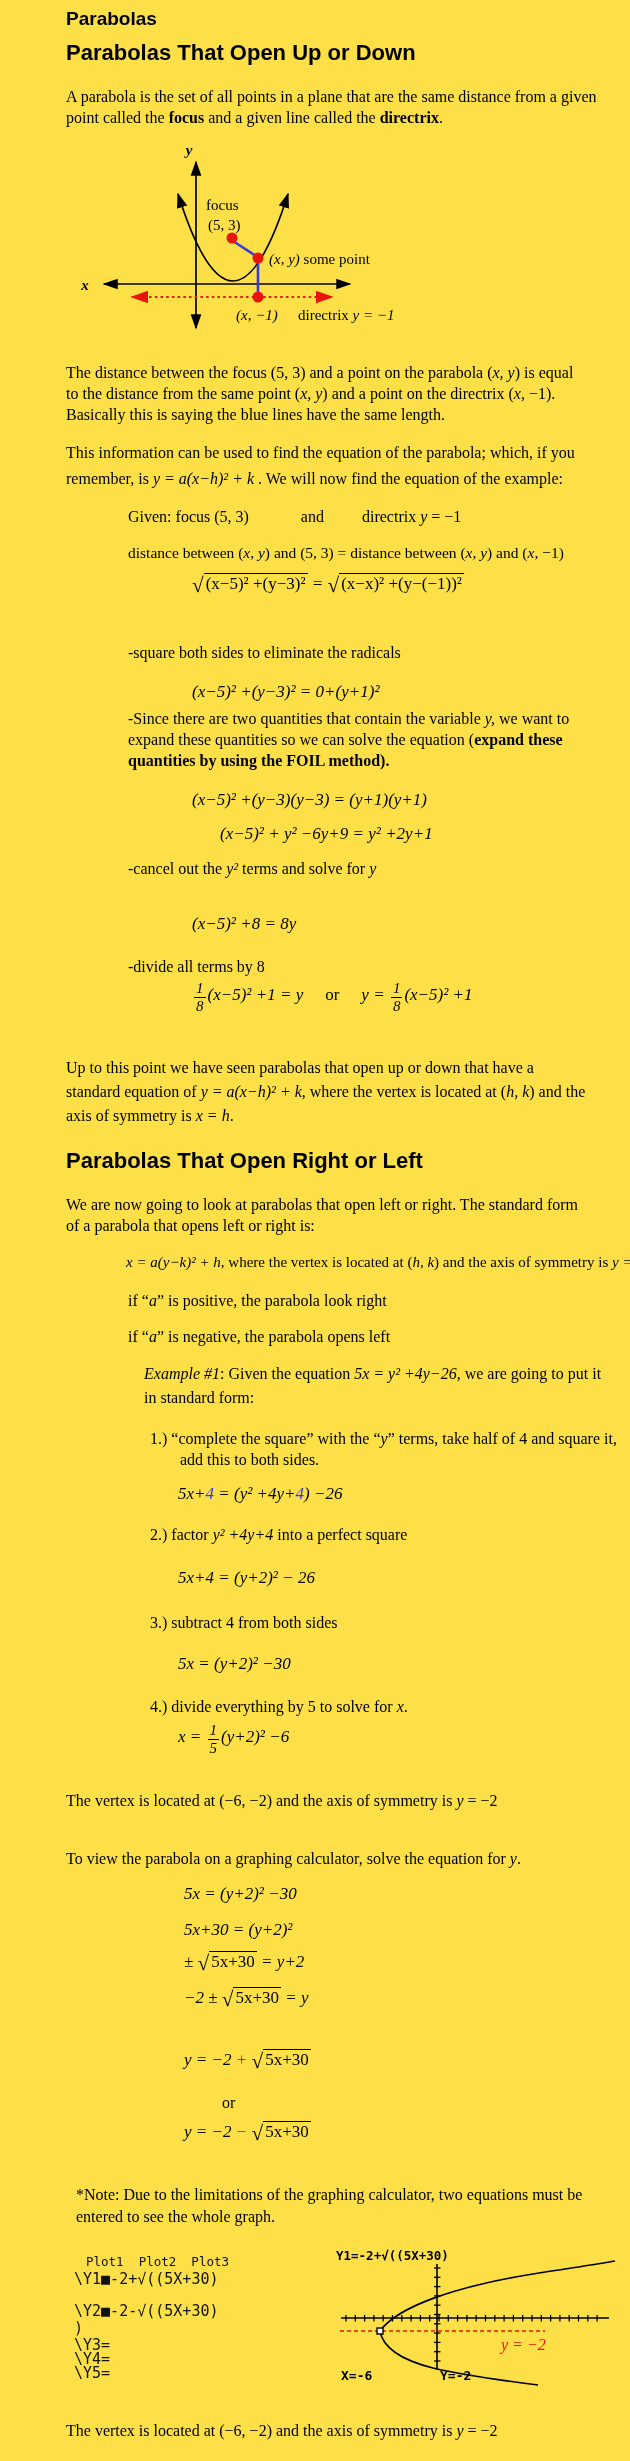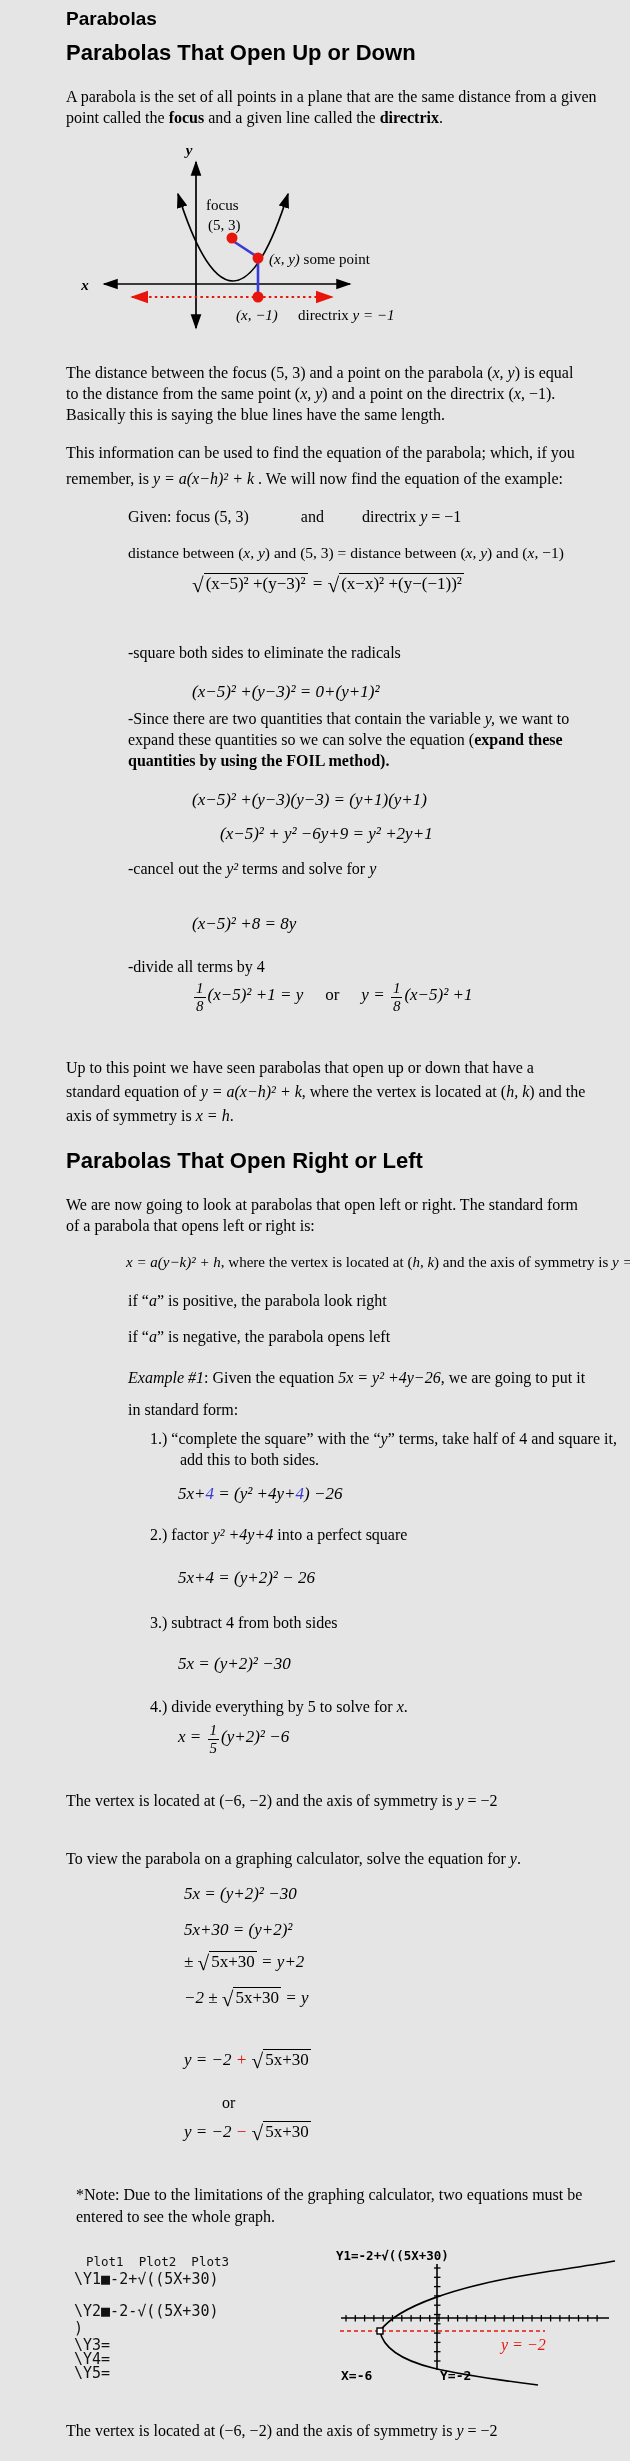--- a/index.html
+++ b/index.html
@@ -1,16 +1,16 @@
 <!DOCTYPE html>
 <html style="--blue: #3a3ad6; --red: #e01010;"><head>
 <meta charset="utf-8">
 <style>
   html,body{margin:0;padding:0;background:#fff;}
-  .page{position:relative;width:630px;height:2461px;background:#e5e5e5;overflow:hidden;
+  .page{position:relative;width:630px;height:2461px;background:#fde047;overflow:hidden;
         font-family:"Liberation Serif",serif;color:#000;}
   .blk{position:absolute;font-size:16px;line-height:21px;}
   .nw{white-space:nowrap;}
   .title{font-family:"Liberation Sans",sans-serif;font-weight:bold;font-size:19px;}
   .hd{font-family:"Liberation Sans",sans-serif;font-weight:bold;font-size:22px;}
   .eqline{font-size:17px;line-height:24px;white-space:nowrap;}
   .b{font-weight:bold;}
   .i{font-style:italic;}
   .eq{font-style:italic;}
   .blue{color:var(--blue,#3a3ad6);}
@@ -91,37 +91,37 @@
 
   <div class="blk" style="top:708px;left:128px;width:466px;"><span>-Since there are two quantities that contain the variable </span><span class="i">y,</span><span> we want to expand these quantities so we can solve the equation (</span><span class="b">expand these quantities by using the FOIL method</span><span class="b">).</span></div>
 
   <div class="blk eqline" style="top:788px;left:192px;"><span class="eq">(x−5)² +(y−3)(y−3) = (y+1)(y+1)</span></div>
   <div class="blk eqline" style="top:822px;left:192px;margin-left:28px;"><span class="eq">(x−5)² + y² −6y+9 = y² +2y+1</span></div>
 
   <div class="blk nw" style="top:858px;left:128px;"><span>-cancel out the  </span><span class="eq">y²</span><span>  terms and solve for </span><span class="eq">y</span></div>
 
   <div class="blk eqline" style="top:912px;left:192px;"><span class="eq">(x−5)² +8 = 8y</span></div>
 
-  <div class="blk nw" style="top:956px;left:128px;"><span>-divide all terms by 4</span></div>
+  <div class="blk nw" style="top:956px;left:128px;"><span>-divide all terms by 8</span></div>
 
   <div class="blk eqline" style="top:980px;left:192px;"><span class="frac"><span class="fn">1</span><span class="fd">8</span></span><span class="eq">(x−5)² +1 = y</span><span class="or">or</span><span class="eq">y = </span><span class="frac"><span class="fn">1</span><span class="fd">8</span></span><span class="eq">(x−5)² +1</span></div>
 
 
   <div class="blk" style="top:1056px;left:66px;width:522px;line-height:24px;"><span>Up to this point we have seen parabolas that open up or down that have a standard equation of </span><span class="eq">y = a(x−h)² + k</span><span>, where the vertex is located at (</span><span class="i">h, k</span><span>) and the axis of symmetry is </span><span class="eq">x = h</span><span>.</span></div>
 
   <div class="blk" style="top:1194px;left:66px;width:522px;"><span>We are now going to look at parabolas that open left or right. The standard form of a parabola that opens left or right is:</span></div>
 
   <div class="blk hd nw" style="top:1150px;left:66px;">Parabolas That Open Right or Left</div>
 
   <div class="blk nw" style="top:1252px;left:126px;font-size:15px;"><span class="eq">x = a(y−k)² + h</span><span>, where the vertex is located at (</span><span class="i">h, k</span><span>) and the axis of symmetry is </span><span class="eq">y = k</span></div>
 
   <div class="blk nw" style="top:1290px;left:128px;"><span>if “</span><span class="i">a</span><span>” is positive, the parabola look right</span></div>
   <div class="blk nw" style="top:1326px;left:128px;"><span>if “</span><span class="i">a</span><span>” is negative, the parabola opens left</span></div>
 
-  <div class="blk" style="top:1362px;left:128px;width:468px;line-height:32px;"><span class="i">Example #1</span><span>:  Given the equation  </span><span class="eq">5x = y² +4y−26</span><span>, we are going to put it in standard form:</span></div>
+  <div class="blk" style="top:1362px;left:144px;width:468px;line-height:24px;"><span class="i">Example #1</span><span>:  Given the equation  </span><span class="eq">5x = y² +4y−26</span><span>, we are going to put it in standard form:</span></div>
 
   <div class="blk step" style="top:1428px;left:150px;width:452px;"><span>1.)  “complete the square” with the “</span><span class="i">y</span><span>” terms, take half of 4 and square it, add this to both sides.</span></div>
   <div class="blk eqline" style="top:1482px;left:178px;"><span class="eq">5x+</span><span class="eq blue">4</span><span class="eq"> = (y² +4y+</span><span class="eq blue">4</span><span class="eq">) −26</span></div>
 
   <div class="blk step nw" style="top:1524px;left:150px;"><span>2.)  factor  </span><span class="eq">y² +4y+4</span><span>  into a perfect square</span></div>
   <div class="blk eqline" style="top:1566px;left:178px;"><span class="eq">5x+4 = (y+2)² − 26</span></div>
 
   <div class="blk step nw" style="top:1612px;left:150px;"><span>3.)  subtract 4 from both sides</span></div>
   <div class="blk eqline" style="top:1652px;left:178px;"><span class="eq">5x = (y+2)² −30</span></div>
 

